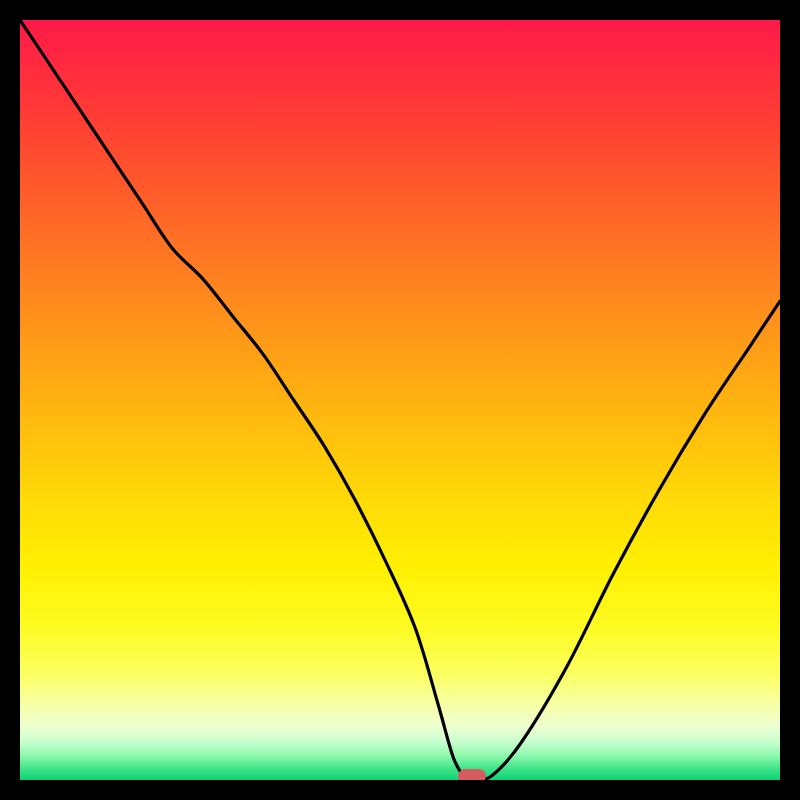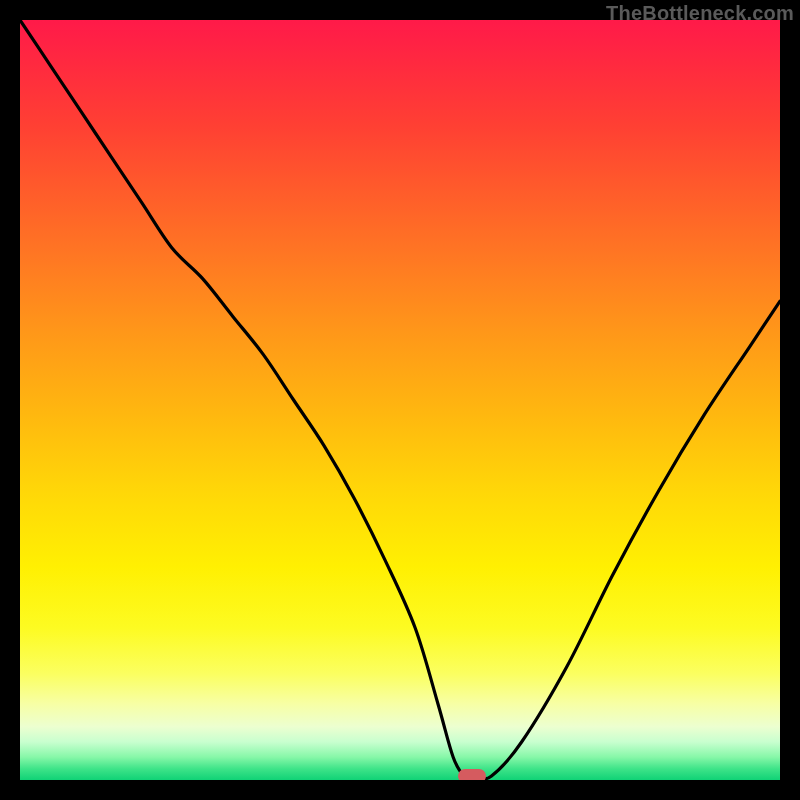--- a/index.html
+++ b/index.html
@@ -77,14 +77,13 @@
 <body>
 
 <div class="frame">
   <div class="plot">
     <div class="gradient"></div>
     <svg class="curve" viewBox="0 0 760 760" preserveAspectRatio="none">
       <path id="curve-path" fill="none" stroke-width="3.2" stroke-linejoin="round" stroke-linecap="round" d="M 0.00 0.00 C 5.07 7.60, 20.27 30.40, 30.40 45.60 C 40.53 60.80, 50.67 76.00, 60.80 91.20 C 70.93 106.40, 81.07 121.60, 91.20 136.80 C 101.33 152.00, 111.47 167.20, 121.60 182.40 C 131.73 197.60, 141.87 215.33, 152.00 228.00 C 162.13 240.67, 172.27 247.00, 182.40 258.40 C 192.53 269.80, 202.67 283.73, 212.80 296.40 C 222.93 309.07, 233.07 320.47, 243.20 334.40 C 253.33 348.33, 263.47 364.80, 273.60 380.00 C 283.73 395.20, 293.87 409.13, 304.00 425.60 C 314.13 442.07, 324.27 459.80, 334.40 478.80 C 344.53 497.80, 354.67 518.07, 364.80 539.60 C 374.93 561.13, 386.33 583.93, 395.20 608.00 C 404.07 632.07, 411.67 662.47, 418.00 684.00 C 424.33 705.53, 428.77 725.17, 433.20 737.20 C 437.63 749.23, 440.80 753.03, 444.60 756.20 C 448.40 759.37, 451.57 756.20, 456.00 756.20 C 460.43 756.20, 463.60 761.90, 471.20 756.20 C 478.80 750.50, 488.93 740.37, 501.60 722.00 C 514.27 703.63, 532.00 673.87, 547.20 646.00 C 562.40 618.13, 577.60 583.93, 592.80 554.80 C 608.00 525.67, 623.20 497.80, 638.40 471.20 C 653.60 444.60, 668.80 419.27, 684.00 395.20 C 699.20 371.13, 716.93 345.80, 729.60 326.80 C 742.27 307.80, 754.93 288.80, 760.00 281.20" stroke="#000000"></path>
     </svg>
     <div class="marker" id="marker" style="left: 452.2px; top: 756.2px; background: rgb(213, 91, 95);"></div>
   </div>
-  <div class="watermark">TheBottleneck.com</div>
 </div>
 
 </body></html>

